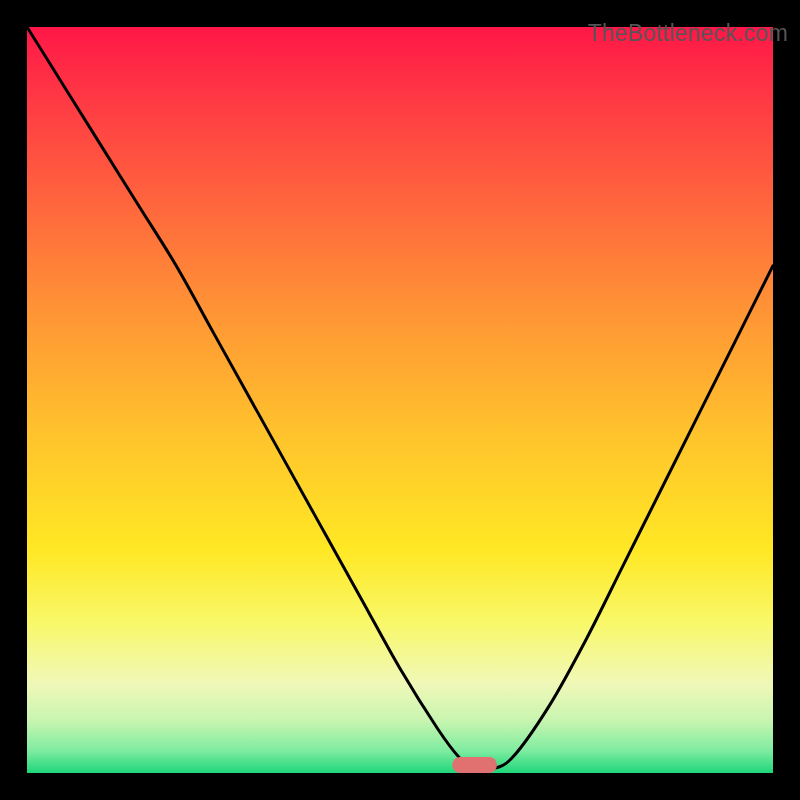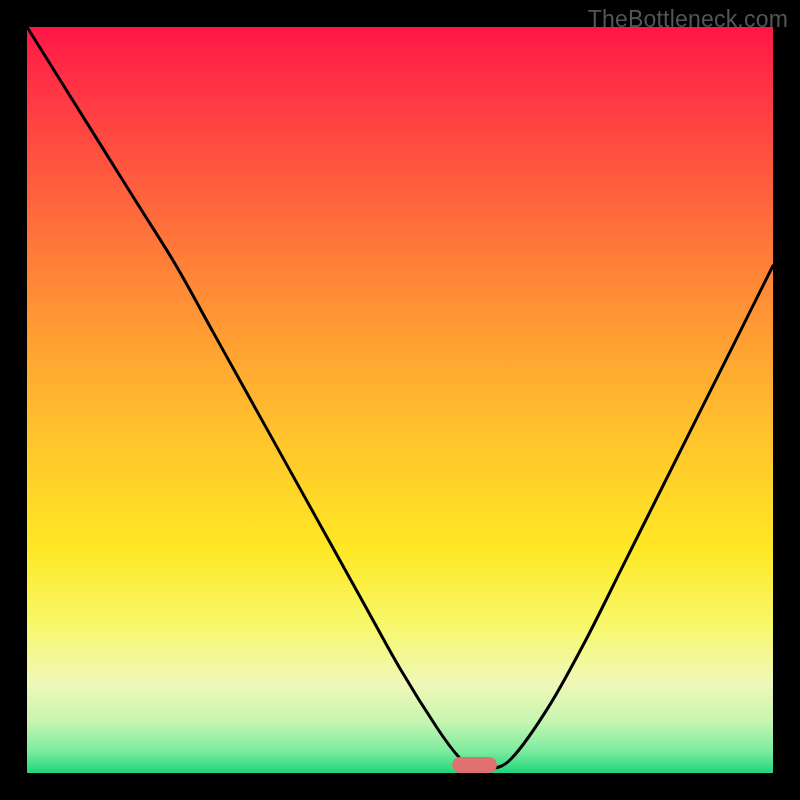--- a/index.html
+++ b/index.html
@@ -20,21 +20,21 @@
   .plot-area {
     position: absolute;
     left: 27px;
     top: 27px;
     width: 746px;
     height: 746px;
     overflow: hidden;
   }
   .watermark {
     position: absolute;
-    top: 6px;
+    top: 20px;
     right: 12px;
     color: #555557;
     font-size: 23px;
     font-weight: 500;
     letter-spacing: 0.2px;
     user-select: none;
   }
   svg { display: block; }
 </style>
 </head>

